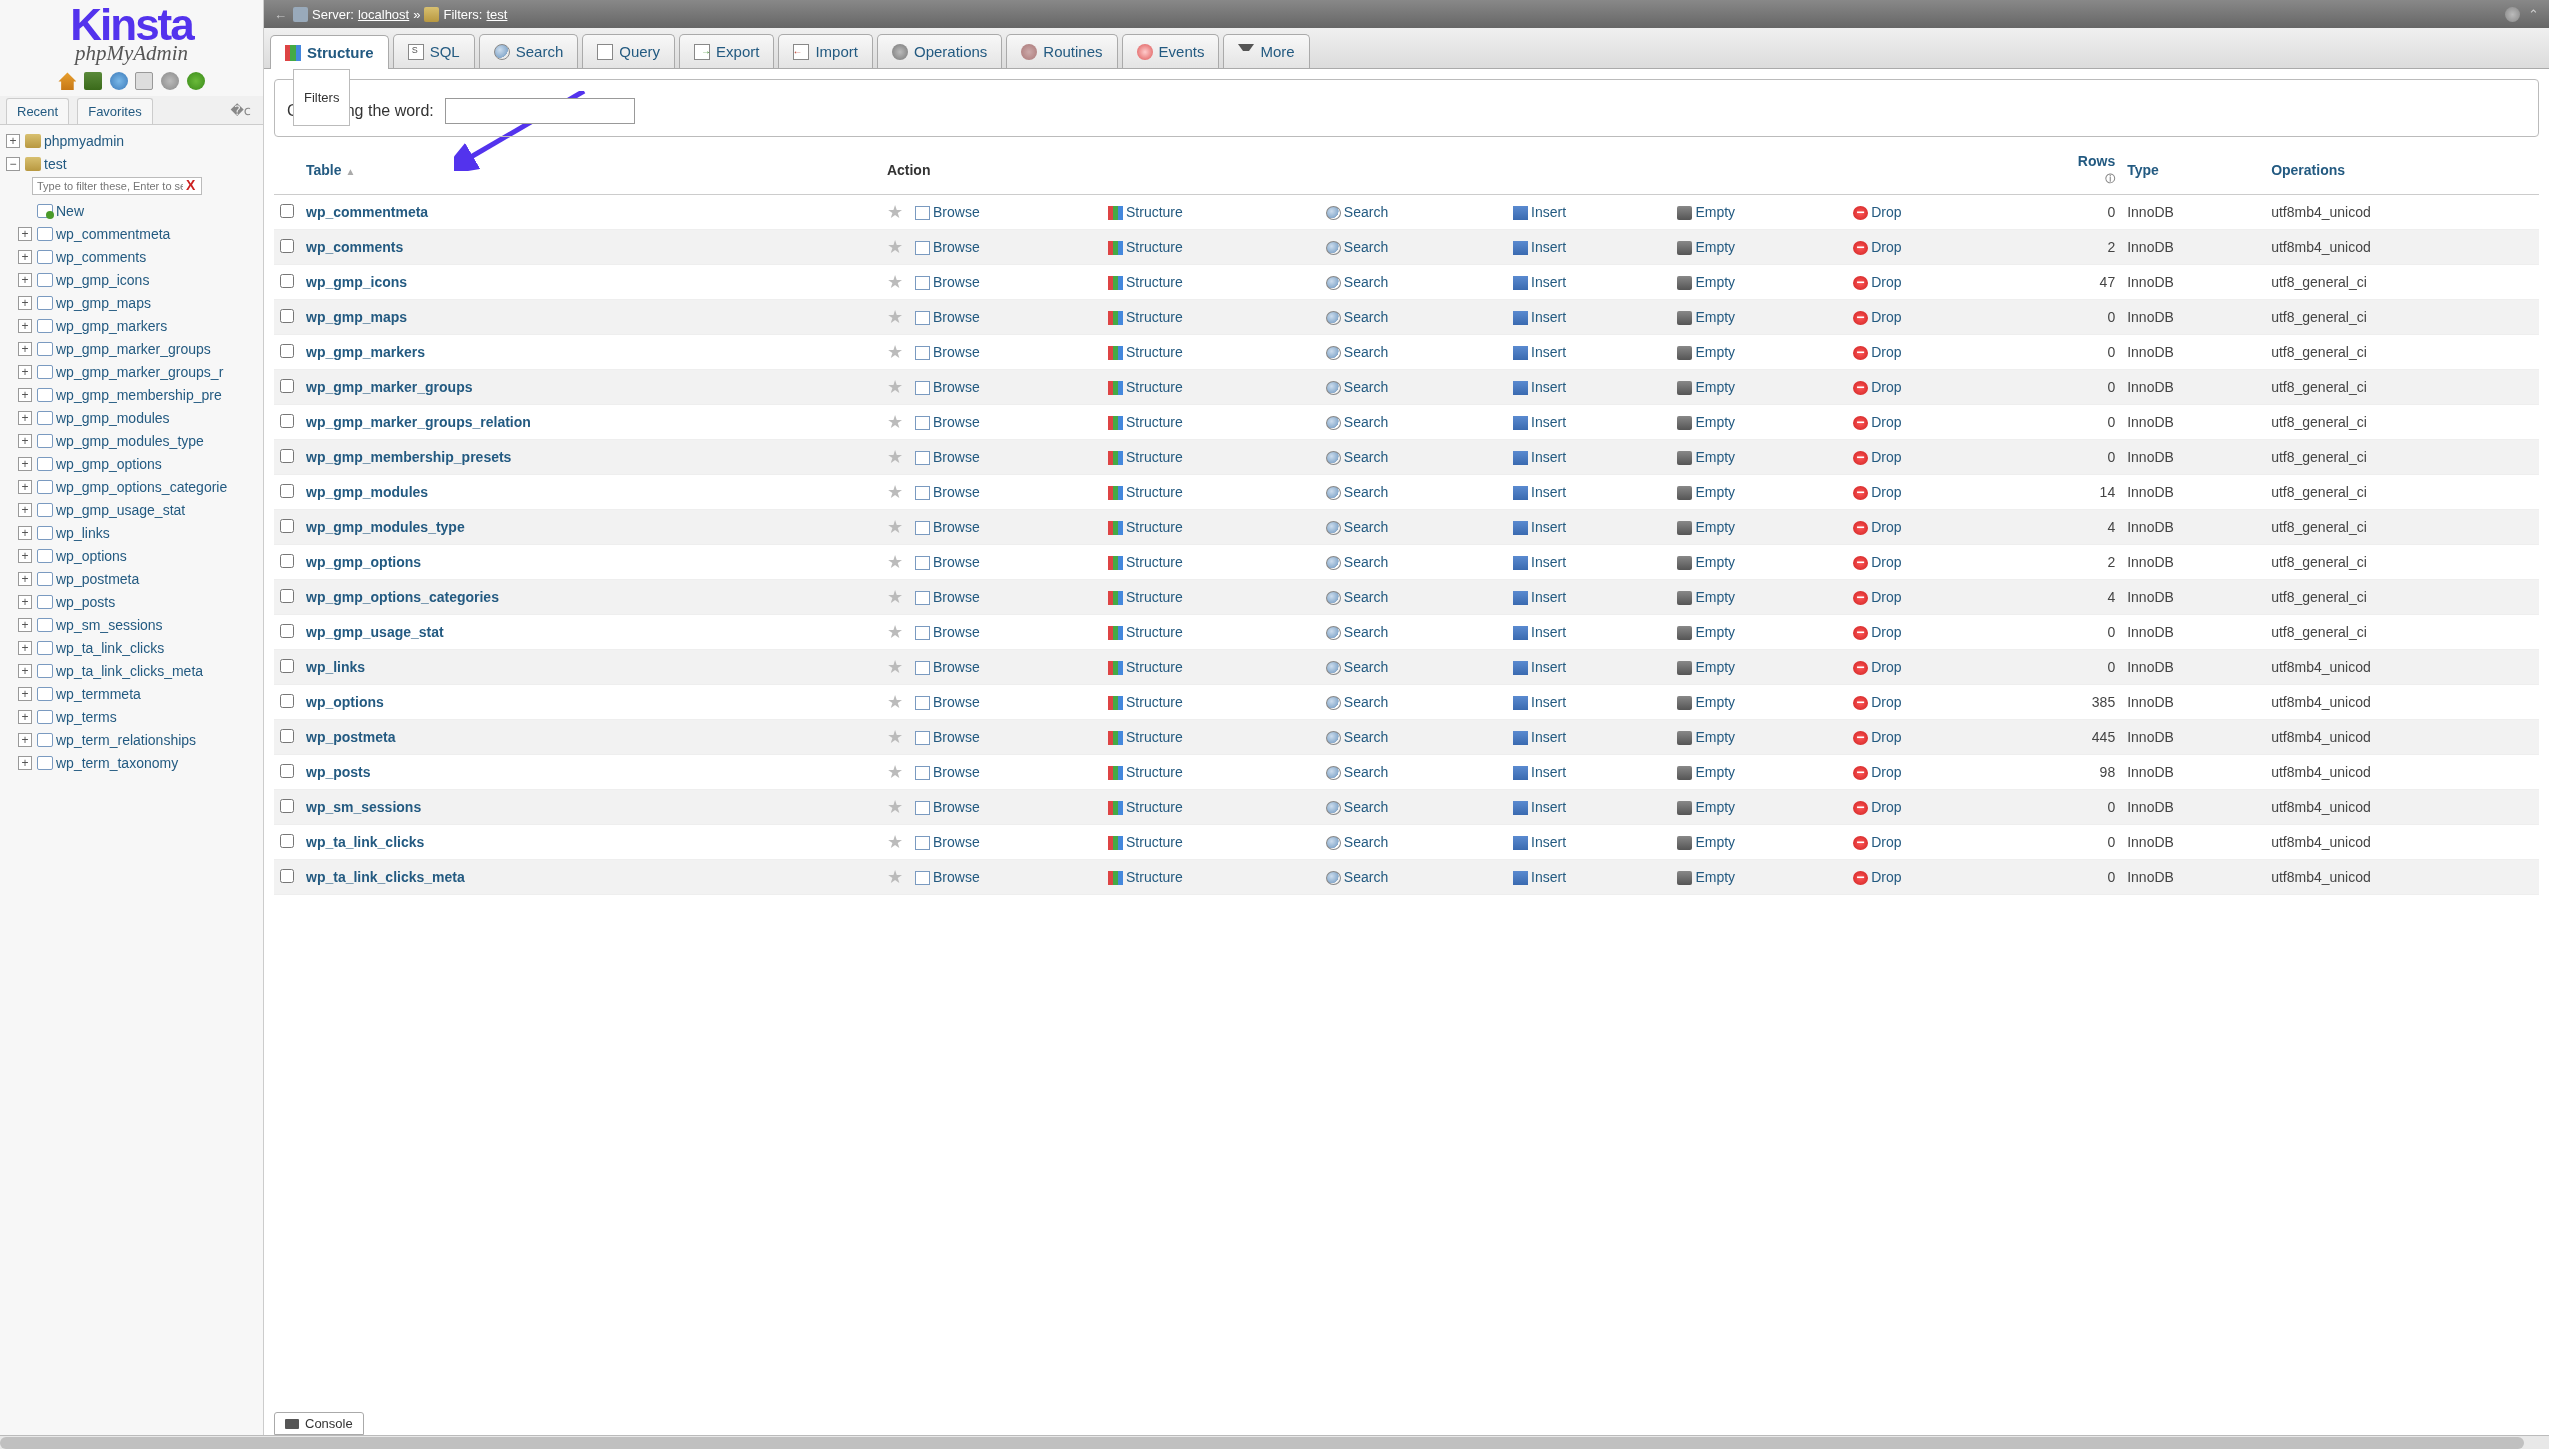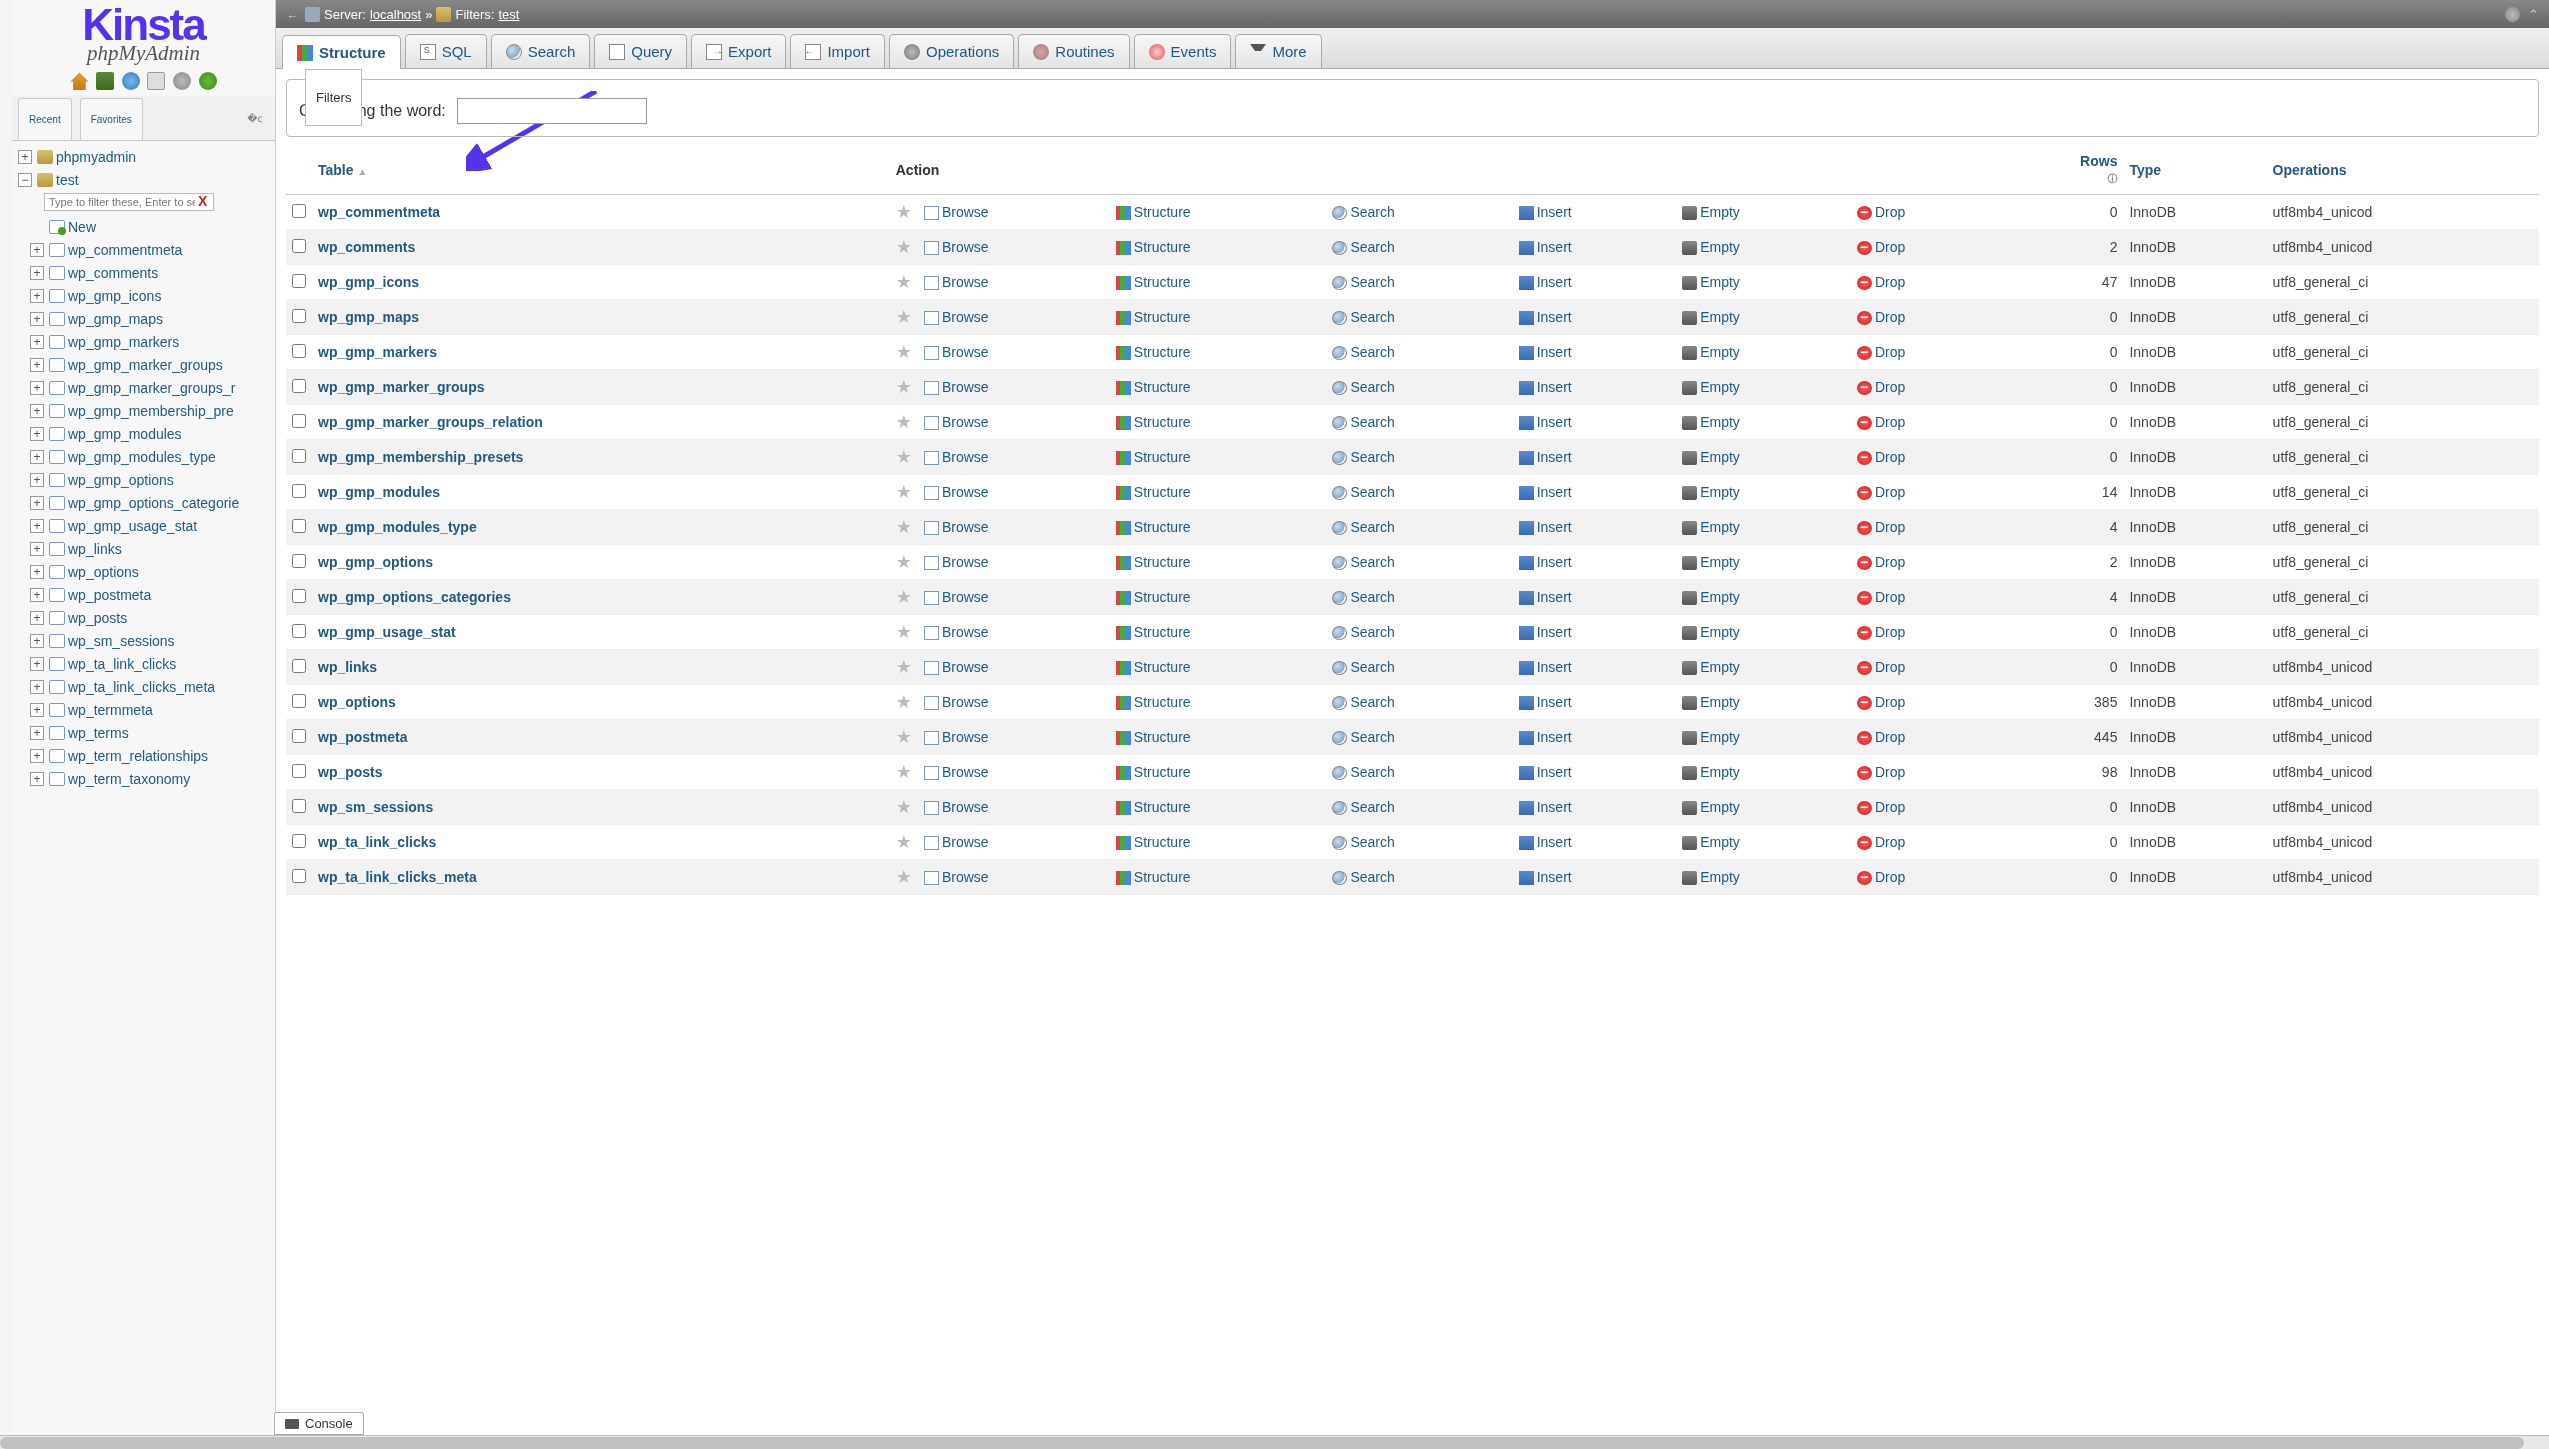--- a/index.html
+++ b/index.html
@@ -1,36 +1,36 @@
 <!DOCTYPE html>
 <html><head>
 <meta charset="utf-8">
 <style>
 * { box-sizing: border-box; margin: 0; padding: 0; }
 body { font-family: sans-serif; font-size: 13px; color: #333; background: #f5f5f5; overflow: hidden; }
 #app { display: flex; flex-direction: column; height: 100vh; }
 #topstrip { display: flex; height: 28px; background: linear-gradient(#888,#666); color: #fff; align-items: center; padding: 0 10px; font-size: 13px; }
 #topstrip .srv { display: flex; align-items: center; gap: 4px; }
 #topstrip .actions { margin-left: auto; display: flex; gap: 8px; }
-#body { display: flex; flex: 1; overflow: hidden; margin-left: 12px; }
+#body { display: flex; flex: 1; overflow: hidden; }
 #sidebar { width: 264px; background: #f7f7f7; border-right: 1px solid #ccc; display: flex; flex-direction: column; overflow: hidden; }
 #logo { text-align: center; padding: 6px 0 0 0; }
 #logo .kinsta { font-family: Arial,sans-serif; font-size: 44px; font-weight: 900; color: #5333ed; letter-spacing: -2px; line-height: 0.85; }
 #logo .pma { font-family: Georgia,serif; font-style: italic; font-size: 21px; color: #555; margin-top: -2px; }
 #toolbar-icons { text-align: center; padding: 6px 0; }
 #toolbar-icons span { display: inline-block; width: 18px; height: 18px; margin: 0 2px; vertical-align: middle; }
 .icn { display: inline-block; width: 15px; height: 15px; vertical-align: middle; background: #888; border-radius: 2px; }
 .i-home { background: linear-gradient(#e8a030,#c77815); clip-path: polygon(50% 0,100% 50%,85% 50%,85% 100%,15% 100%,15% 50%,0 50%); }
 .i-exit { background: linear-gradient(#5a8a3a,#3a6a1a); }
 .i-help { background: radial-gradient(#7ab8e8,#3a78b8); border-radius: 50%; }
 .i-sql { background: #ddd; border: 1px solid #999; }
 .i-cog { background: radial-gradient(#bbb,#888); border-radius: 50%; }
 .i-reload { background: radial-gradient(#6aba3a,#3a8a1a); border-radius: 50%; }
 #rf-tabs { display: flex; border-bottom: 1px solid #ccc; background: #f0f0f0; }
-#rf-tabs div { padding: 15px 10px; font-size: 10px; color: #235a81; cursor: pointer; border: 1px solid #ccc; border-bottom: none; background: #f7f7f7; margin: 2px 2px 0 6px; border-radius: 3px 3px 0 0; }
+#rf-tabs div { padding: 5px 10px; font-size: 13px; color: #235a81; cursor: pointer; border: 1px solid #ccc; border-bottom: none; background: #f7f7f7; margin: 2px 2px 0 6px; border-radius: 3px 3px 0 0; }
 #rf-tabs .collapse { margin-left: auto; border: none; background: none; color: #888; }
 #tree { flex: 1; overflow-y: auto; padding: 4px 0 4px 4px; font-size: 14px; }
 .tree-row { display: flex; align-items: center; height: 23px; white-space: nowrap; color: #235a81; }
 .tree-row .pm { width: 14px; height: 14px; border: 1px solid #999; background: #fff; color: #555; font-size: 12px; line-height: 12px; text-align: center; margin-right: 2px; cursor: pointer; }
 .tree-row .pm.minus::before { content: "−"; }
 .tree-row .pm.plus::before { content: "+"; }
 .tree-row .pm.none { border: none; background: none; }
 .tree-row .ticon { width: 16px; height: 14px; margin: 0 3px; }
 .i-db { background: linear-gradient(#d8c070,#b89840); border-radius: 2px; }
 .i-tbl { background: #fff; border: 1px solid #7a9ac0; }

